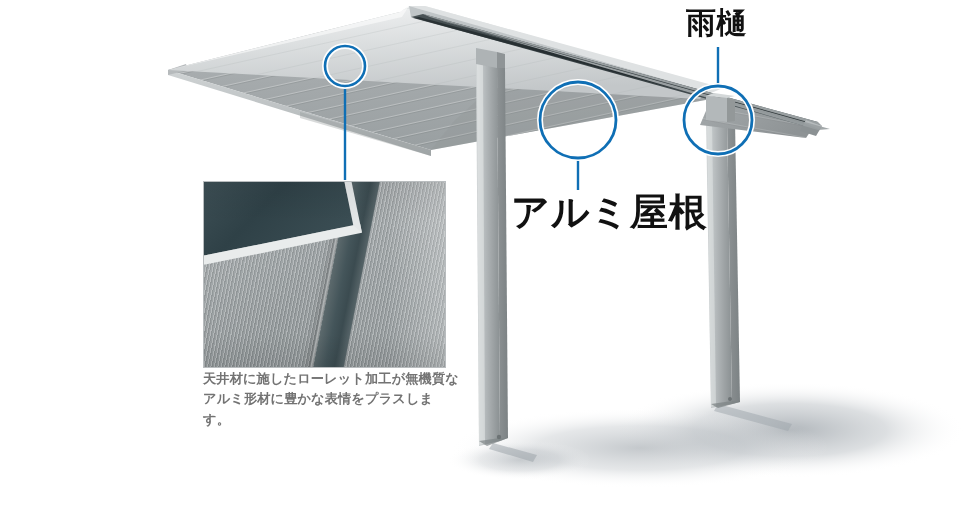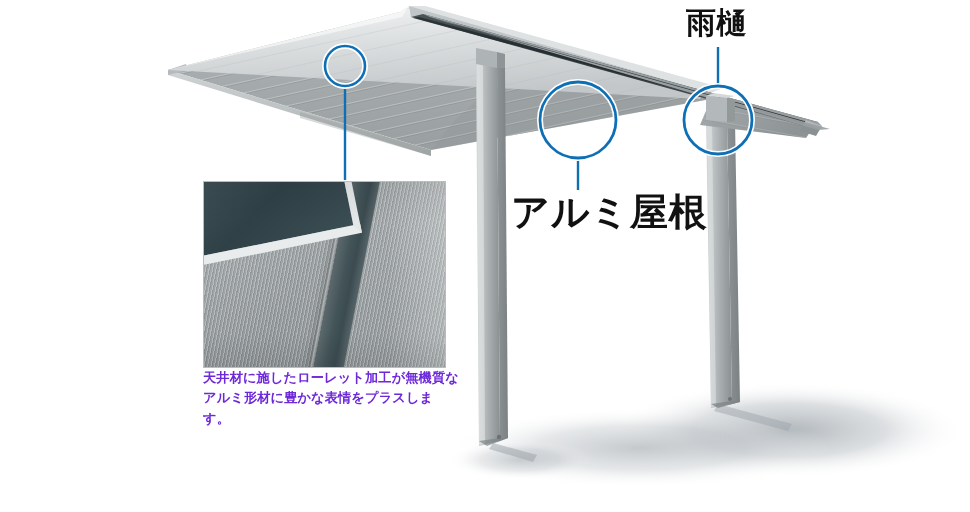--- a/index.html
+++ b/index.html
@@ -92,25 +92,25 @@
   #photo-inset .ph-right {
     position:absolute; right:0; top:0; width:58px; height:100%;
     background:linear-gradient(90deg, rgba(255,255,255,0.0), rgba(255,255,255,0.22));
   }
 
   
   #photo-caption {
     position:absolute;
     left:203px; top:369px;
     width:256px;
-    font-family:Liberation Mono, monospace;
+    font-family:Liberation Sans, sans-serif;
     font-weight:700;
     font-size:13.2px;
     line-height:1.55;
-    color:#6d28d9;
+    color:#737373;
     letter-spacing:0.01em;
   }
 </style>
 </head>
 <body>
 
 <div id="stage">
 
   <svg class="layer" viewBox="0 0 970 512">
     <defs>

